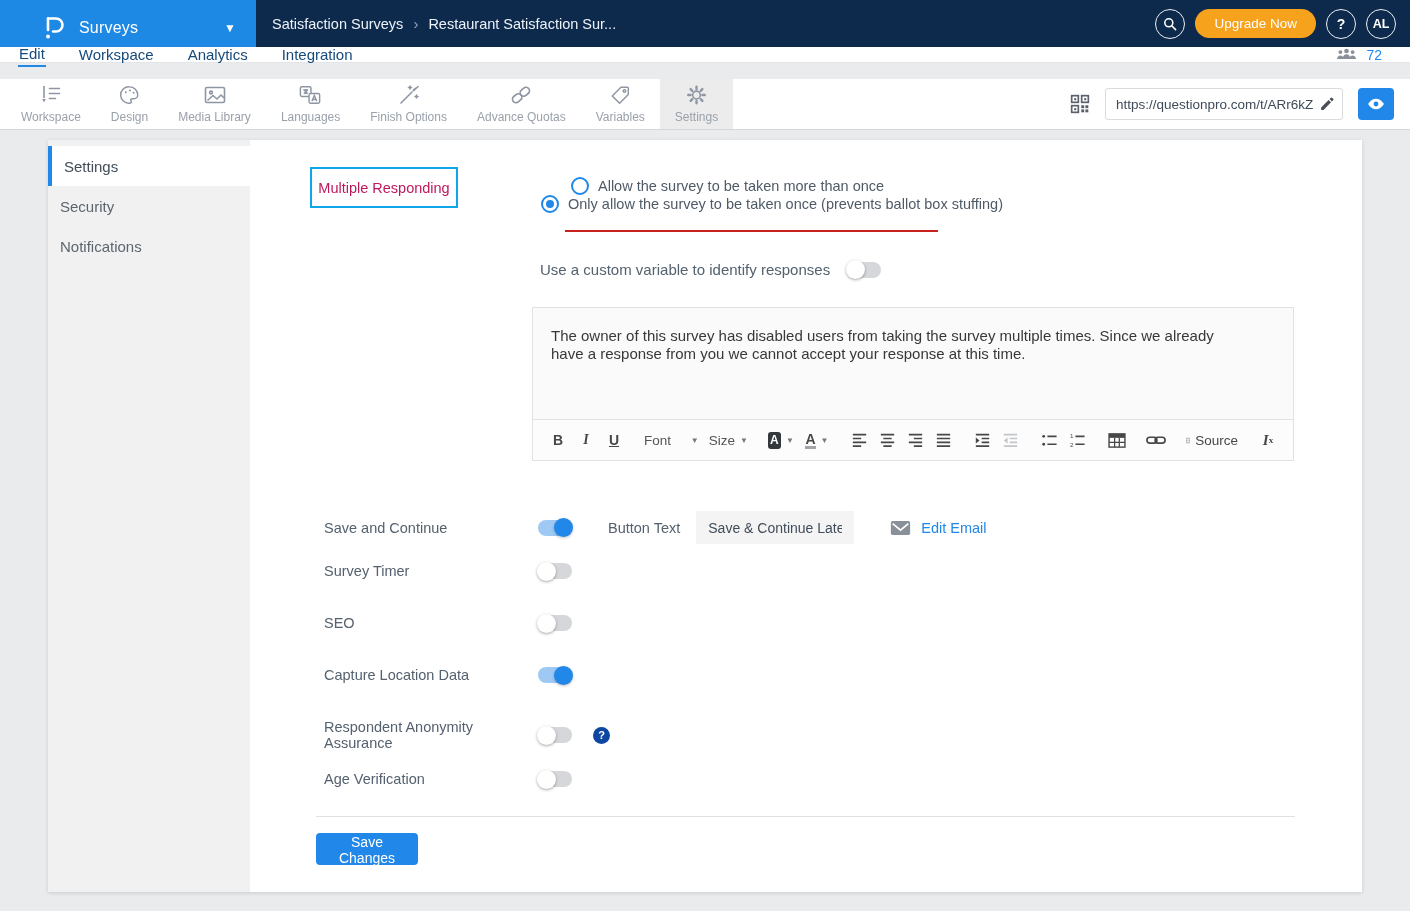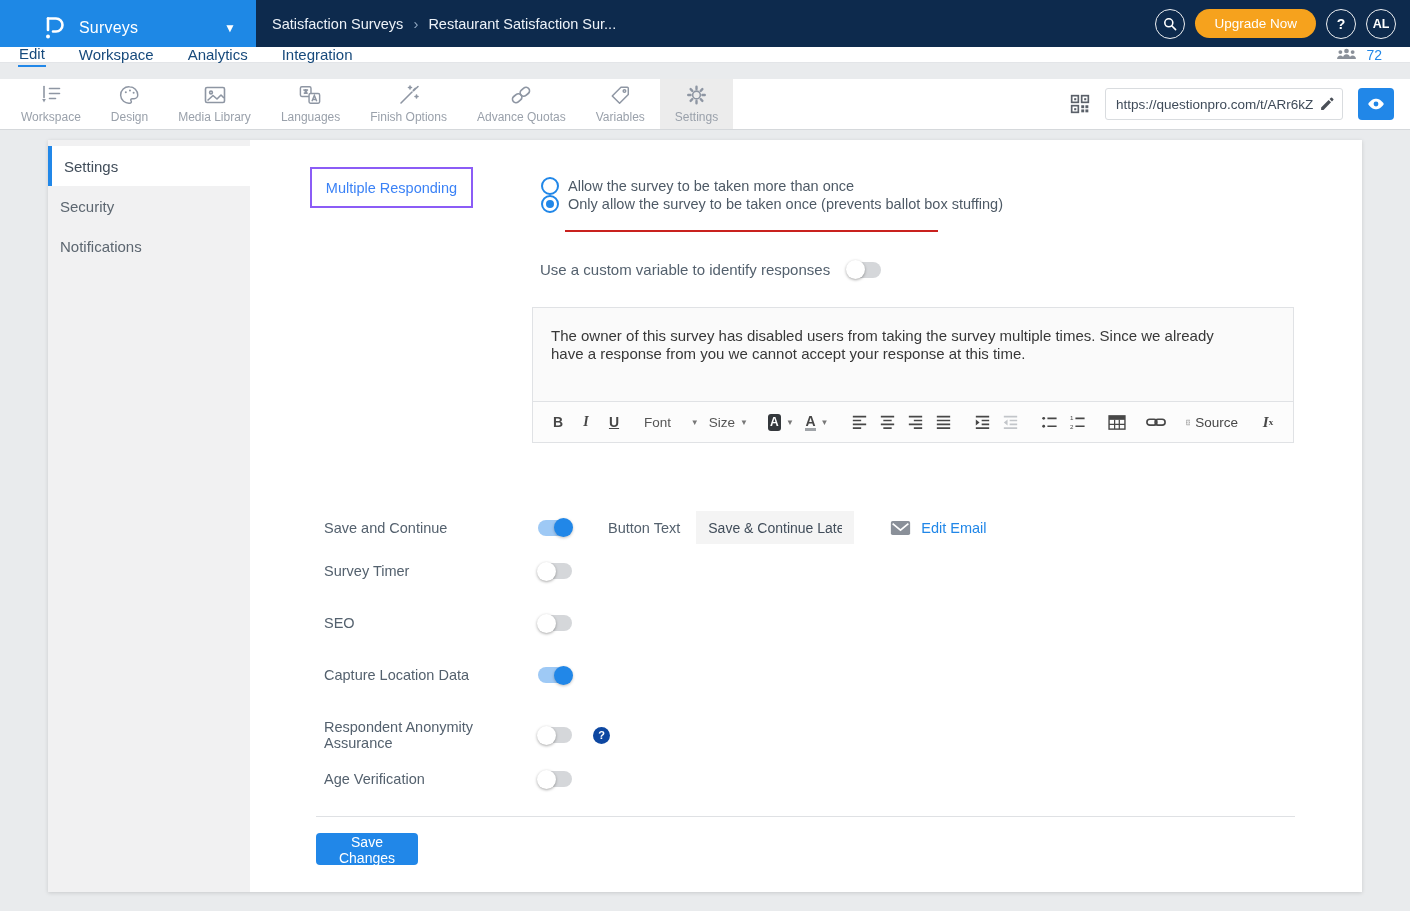--- a/index.html
+++ b/index.html
@@ -37,34 +37,34 @@
   .url-wrap{position:relative;}
   .url-input{width:238px;height:32px;border:1px solid #D9DCDF;border-radius:3px;font-size:13.5px;color:#3F4B59;padding:0 28px 0 10px;box-sizing:border-box;font-family:inherit;background:#fff;}
   .url-pencil{position:absolute;right:7px;top:7px;cursor:pointer;}
   .eye-btn{width:36px;height:32px;background:#2187E8;border:none;border-radius:4px;display:flex;align-items:center;justify-content:center;cursor:pointer;}
   
   .card{position:absolute;left:48px;top:140px;width:1314px;height:752px;background:#fff;box-shadow:0 1px 4px rgba(0,0,0,.14);}
   .side{position:absolute;left:0;top:0;width:202px;height:100%;background:#F1F1F2;padding-top:6px;box-sizing:border-box;}
   .side-item{height:40px;display:flex;align-items:center;padding-left:12px;font-size:15px;color:#5C6670;cursor:pointer;}
   .side-item.active{background:#fff;border-left:4px solid #2187E8;padding-left:12px;color:#414D5A;}
   
-  .redbox{position:absolute;left:262px;top:27px;width:163px;height:41px;border:2px solid #8b5cf6;display:flex;align-items:center;justify-content:center;font-size:14.5px;color:#3b82f6;box-sizing:border-box;}
+  .redbox{position:absolute;left:262px;top:27px;width:148px;height:41px;border:2px solid #0ea5e9;display:flex;align-items:center;justify-content:center;font-size:14.5px;color:#be185d;box-sizing:border-box;}
   .radio-row{position:absolute;left:493px;display:flex;align-items:center;gap:9px;cursor:pointer;}
   .radio{width:18px;height:18px;border:2px solid #2187E8;border-radius:50%;box-sizing:border-box;position:relative;background:#fff;flex:none;}
   .radio.checked::after{content:"";position:absolute;left:3px;top:3px;width:8px;height:8px;border-radius:50%;background:#2187E8;}
   .radio-label{font-size:14.5px;color:#4E5A66;}
   .red-underline{position:absolute;left:517px;top:90px;width:373px;height:2px;background:#C9211E;}
   .custvar{position:absolute;left:492px;top:121px;display:flex;align-items:center;gap:17px;font-size:15px;color:#54616E;}
   
   .switch{width:34px;height:16px;border-radius:8px;background:#D5D7DA;position:relative;flex:none;cursor:pointer;}
   .switch .knob{position:absolute;top:-1.5px;left:-1px;width:19px;height:19px;border-radius:50%;background:#fff;box-shadow:0 1px 3px rgba(0,0,0,.35);}
   .switch.on{background:#9EC9F5;}
   .switch.on .knob{left:auto;right:-1px;background:#2187E8;box-shadow:0 1px 3px rgba(0,0,0,.25);}
   
-  .editor{position:absolute;left:484px;top:167px;width:762px;height:136px;border:1px solid #E0E2E5;background:#FAFAFA;box-sizing:border-box;}
+  .editor{position:absolute;left:484px;top:167px;width:762px;height:154px;border:1px solid #E0E2E5;background:#FAFAFA;box-sizing:border-box;}
   .editor-msg{padding:19px 60px 0 18px;font-size:15px;line-height:17.5px;color:#383838;max-width:690px;}
   .editor-toolbar{position:absolute;left:0;right:0;bottom:0;height:40px;border-top:1px solid #E0E2E5;background:#FCFCFC;display:flex;align-items:center;padding:0 12px;gap:2px;}
   .tbtn{min-width:26px;height:28px;display:flex;align-items:center;justify-content:center;color:#474747;cursor:pointer;border-radius:2px;font-size:14px;}
   .tbtn.wide{padding:0 4px;gap:5px;}
   .tsep{width:9px;flex:none;}
   .tcaret{font-size:8px;color:#777;}
   .ddl{font-size:13.5px;color:#555;}
   .bgA{width:17px;height:17px;background:#34383C;color:#fff;border-radius:3px;font-size:12px;font-weight:bold;display:flex;align-items:center;justify-content:center;}
   .fgA{font-size:14px;font-weight:bold;color:#474747;border-bottom:3px solid #A0A4A8;line-height:14px;}
   .rmv{font-family:"Liberation Serif",serif;font-style:italic;font-weight:bold;font-size:15px;}
@@ -261,21 +261,21 @@
   <div class="side">
     <div class="side-item active">Settings</div>
     <div class="side-item">Security</div>
     <div class="side-item">Notifications</div>
   </div>
 
   <div class="redbox">
     <span>Multiple Responding</span>
   </div>
 
-  <div class="radio-row" style="top:37px;">
+  <div class="radio-row" style="top:37px;margin-left:30px;">
     <span class="radio"></span>
     <span class="radio-label">Allow the survey to be taken more than once</span>
   </div>
   <div class="radio-row" style="top:55px;">
     <span class="radio checked"></span>
     <span class="radio-label">Only allow the survey to be taken once (prevents ballot box stuffing)</span>
   </div>
   <div class="red-underline"></div>
 
   <div class="custvar">

